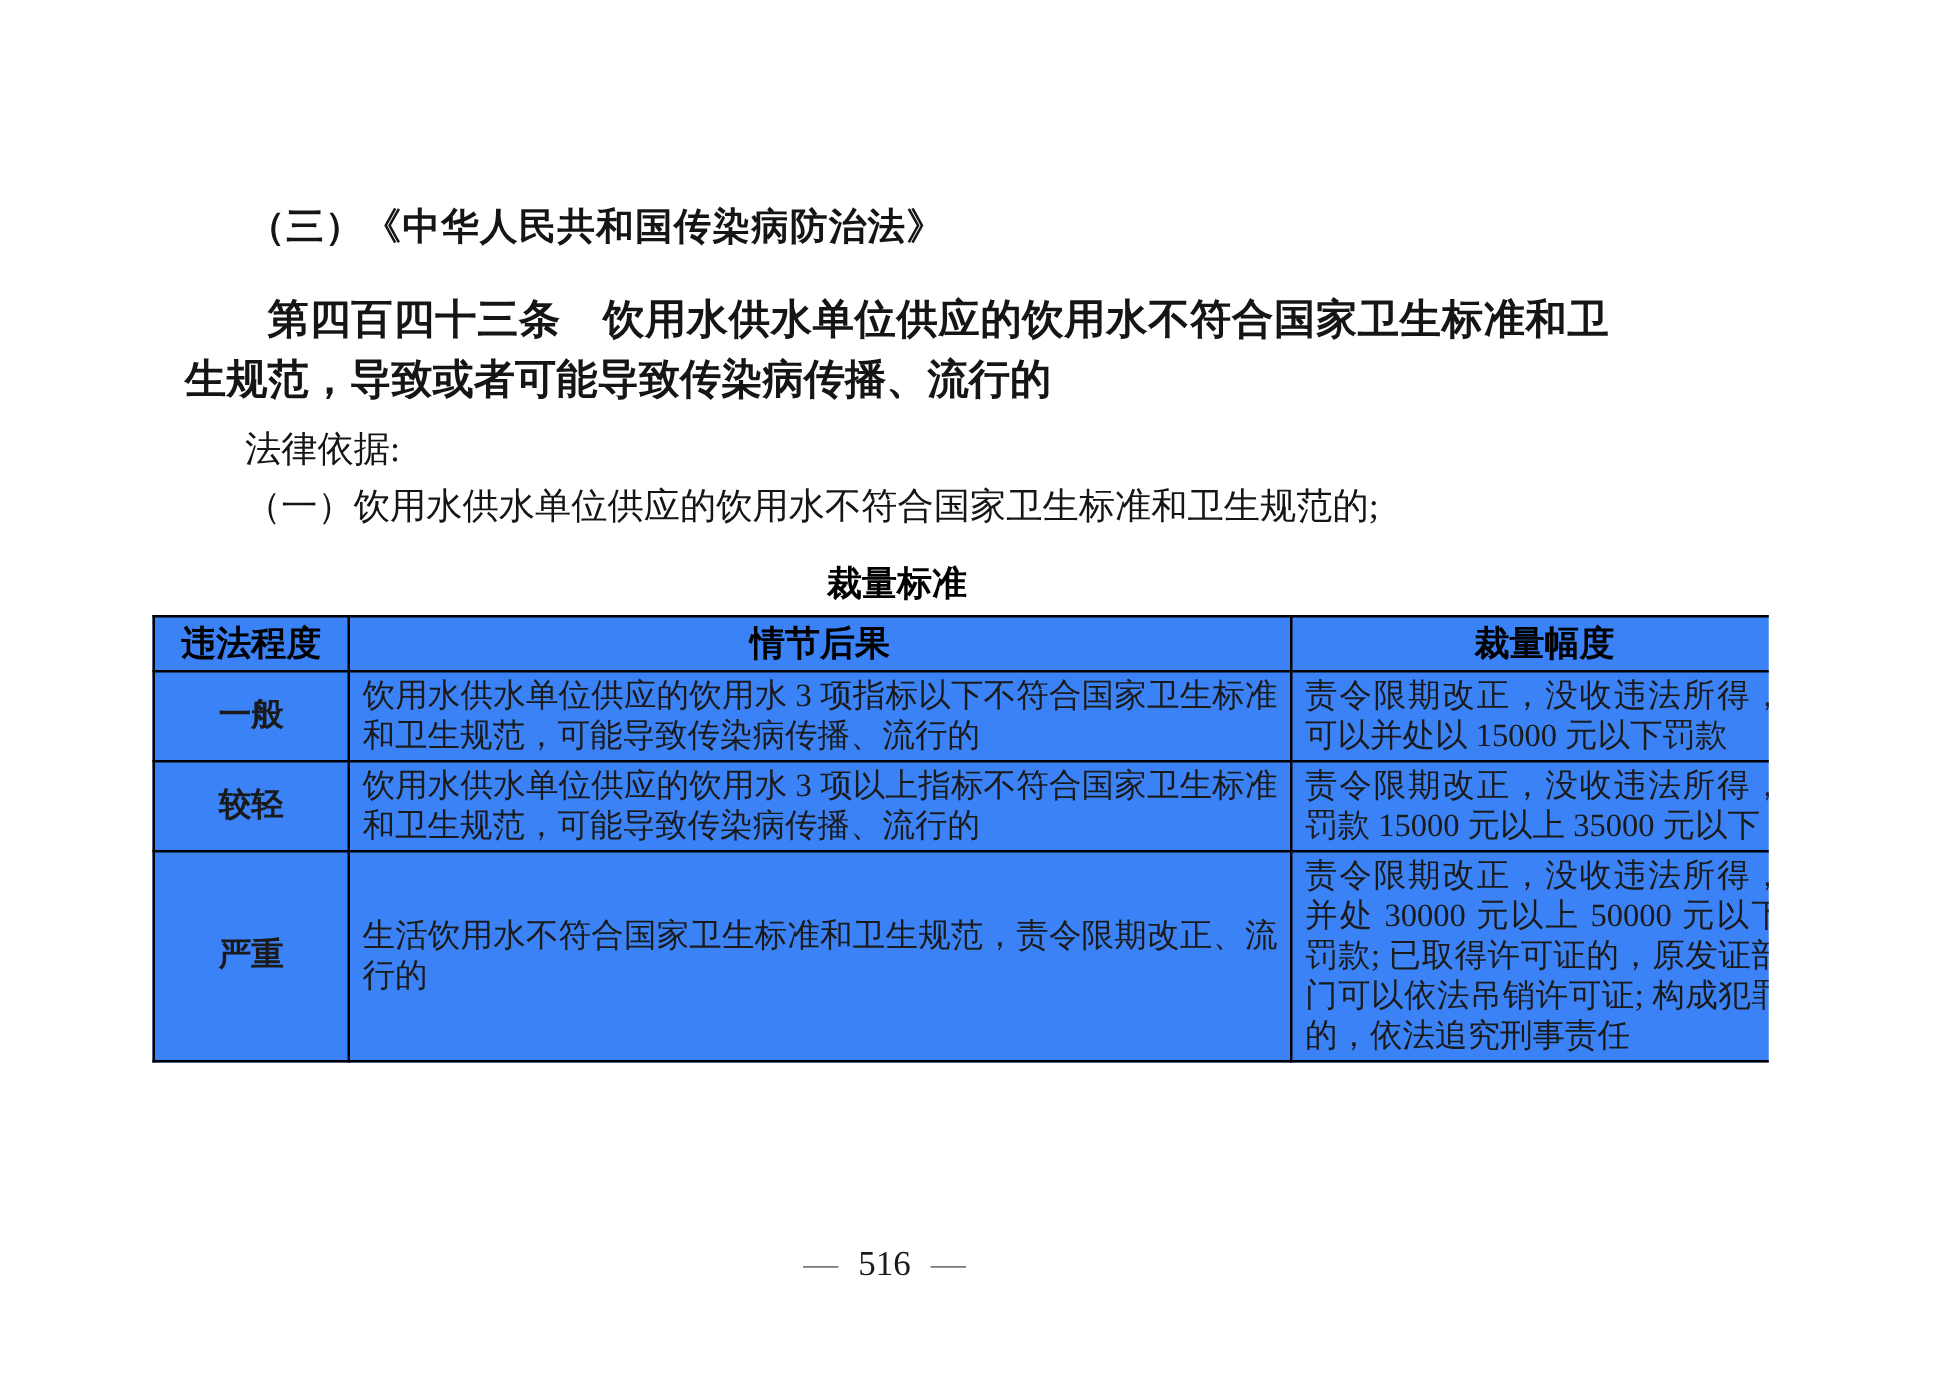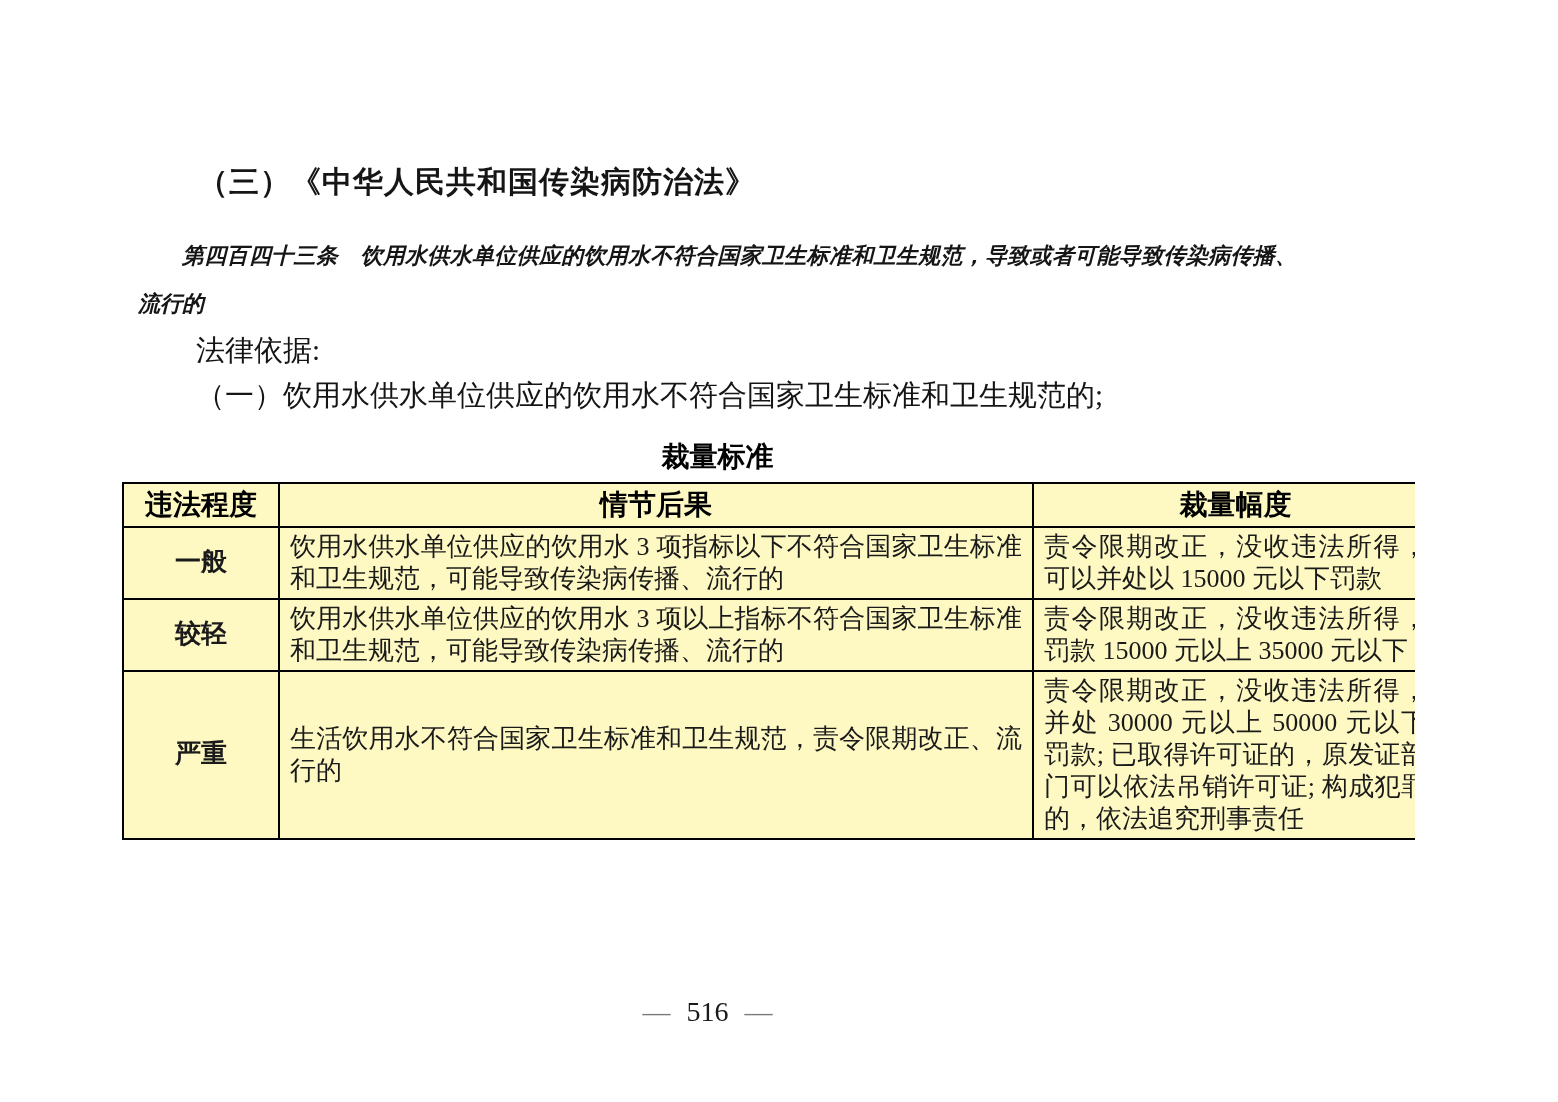--- a/index.html
+++ b/index.html
@@ -15,27 +15,26 @@
   }
   .doc-title{
     font-size:30px;
     font-weight:bold;
     line-height:40px;
     margin:0 0 30px 0;
     text-indent:2em;
     letter-spacing:1px;
   }
   .article-heading{
-    font-size:22px;
+    font-size:33px;
     font-weight:bold;
     line-height:48px;
-    margin:0;
+    margin:10px;
     text-indent:2em;
     text-align:justify;
-    font-style:italic;
   }
   .para{
     font-size:29px;
     line-height:45px;
     margin:0;
     text-indent:2em;
     text-align:justify;
   }
   .table-caption{
     margin:20px 0 6px 0;
@@ -43,21 +42,21 @@
     font-family:"Liberation Sans","DejaVu Sans",sans-serif;
     font-weight:bold;
     font-size:28px;
     color:#000;
   }
   table.discretion{
     border-collapse:collapse;
     table-layout:fixed;
     width:1315px;
     margin-left:-16px;
-    background:#fef9c3;
+    background:#3b82f6;
     padding-left:26px;
   }
   table.discretion th,
   table.discretion td{
     border:2px solid #000;
     box-sizing:border-box;
     vertical-align:middle;
   }
   table.discretion th{
     font-family:"Liberation Sans","DejaVu Sans",sans-serif;

